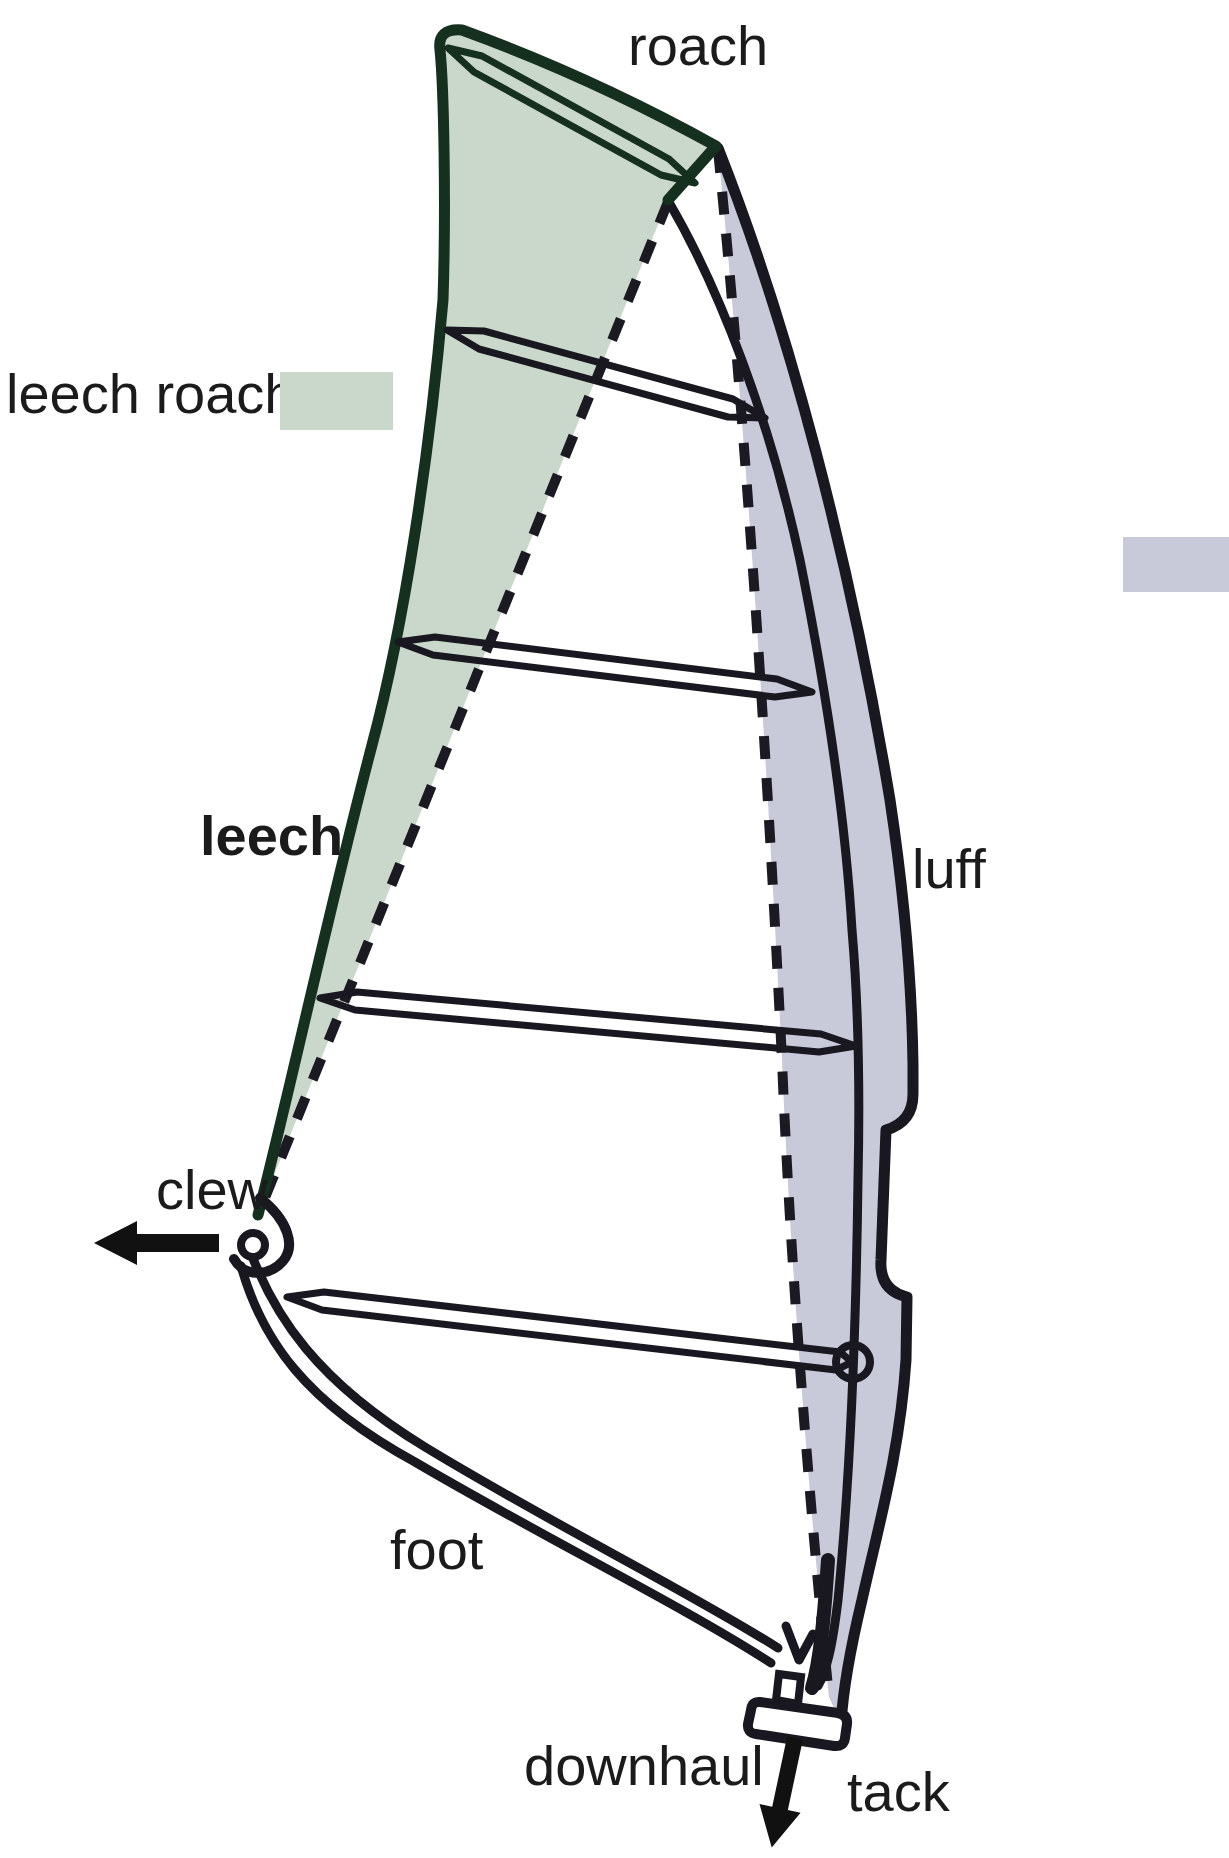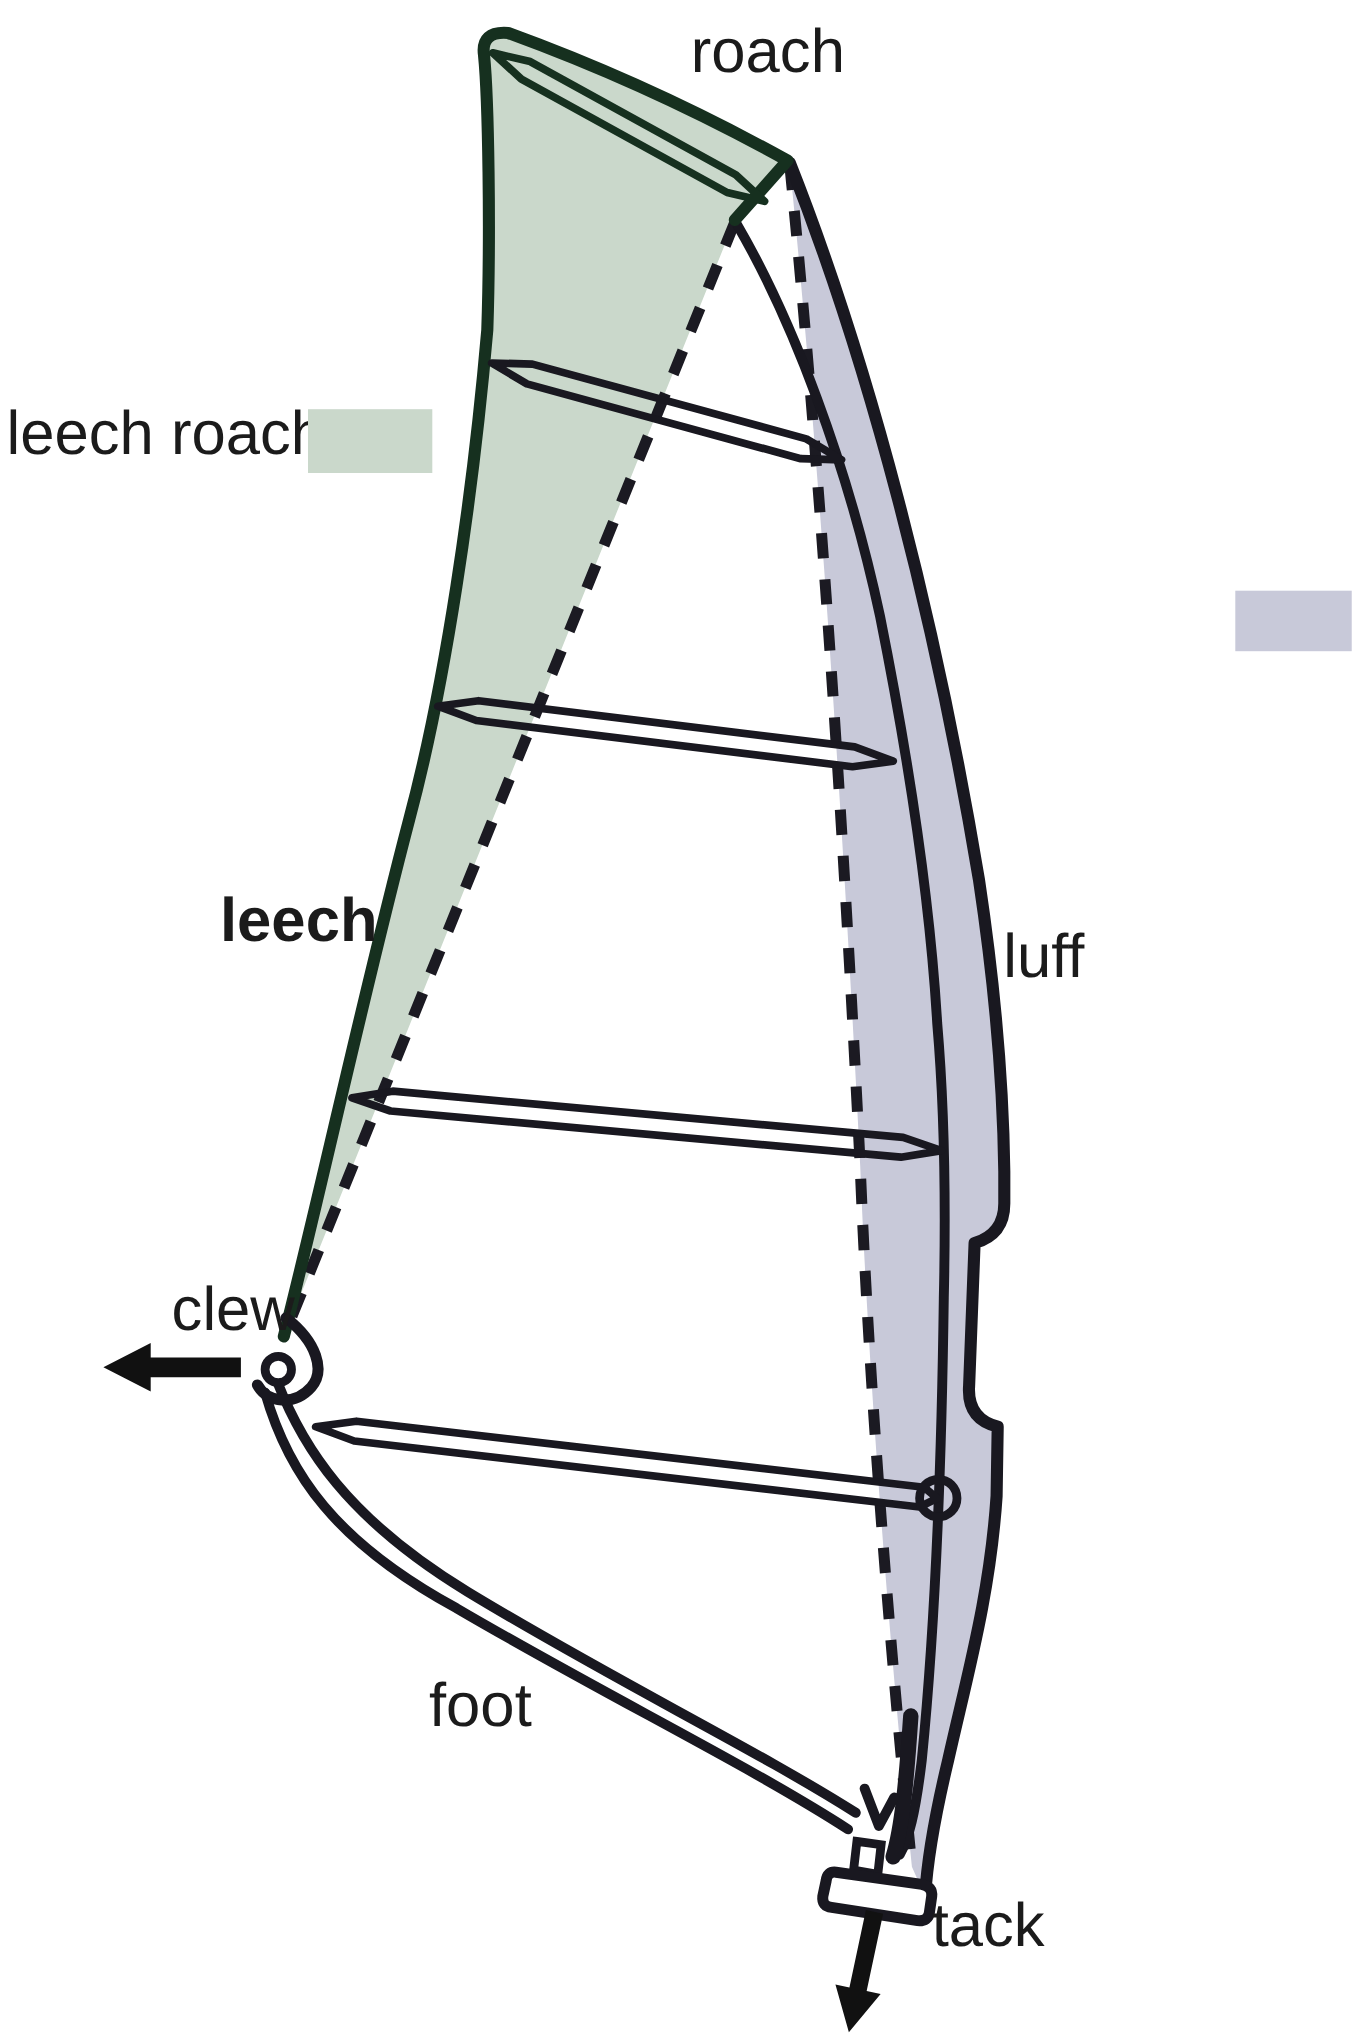--- a/index.html
+++ b/index.html
@@ -25,21 +25,21 @@
   .lbl-leech-roach{left:6px;top:366px;}
   .sw-leech-roach{left:280px;top:372px;width:113px;height:58px;}
   .lbl-luff-roach{left:902px;top:528px;}
   .sw-luff-roach{left:1123px;top:537px;width:106px;height:55px;}
   .lbl-leech{left:200px;top:808px;font-weight:bold;}
   .lbl-luff{left:912px;top:841px;}
   .lbl-clew{left:112px;top:1162px;margin-left:44px;}
   .lbl-outhaul{left:52px;top:1262px;}
   .lbl-foot{left:390px;top:1486px;margin-top:36px;}
   .lbl-downhaul{left:524px;top:1738px;}
-  .lbl-tack{left:847px;top:1722px;}
+  .lbl-tack{left:847px;top:1764px;}
 
   
   .green-stroke{stroke:#16301f;fill:none;stroke-linejoin:round;stroke-linecap:round;}
   .dark-stroke{stroke:#191820;fill:none;stroke-linejoin:round;stroke-linecap:round;}
   .dashed{stroke:#1b1a22;fill:none;stroke-width:10;stroke-dasharray:23 19;stroke-linecap:butt;}
   .arrow{fill:#111111;stroke:none;}
 </style>
 </head>
 <body>
 
@@ -121,14 +121,15 @@
   </svg>
 
   <div class="lbl lbl-head">roach</div>
   <div class="lbl lbl-leech-roach">leech roach</div>
   <div class="swatch sw-leech-roach" style="background-color: rgb(202, 216, 203);"></div>
   <div class="swatch sw-luff-roach" style="background-color: rgb(200, 201, 217);"></div>
   <div class="lbl lbl-leech">leech</div>
   <div class="lbl lbl-luff">luff</div>
   <div class="lbl lbl-clew">clew</div>
   <div class="lbl lbl-foot">foot</div>
+  <div class="lbl lbl-downhaul">downhaul</div>
   <div class="lbl lbl-tack">tack</div>
 </div>
 
 </body></html>

